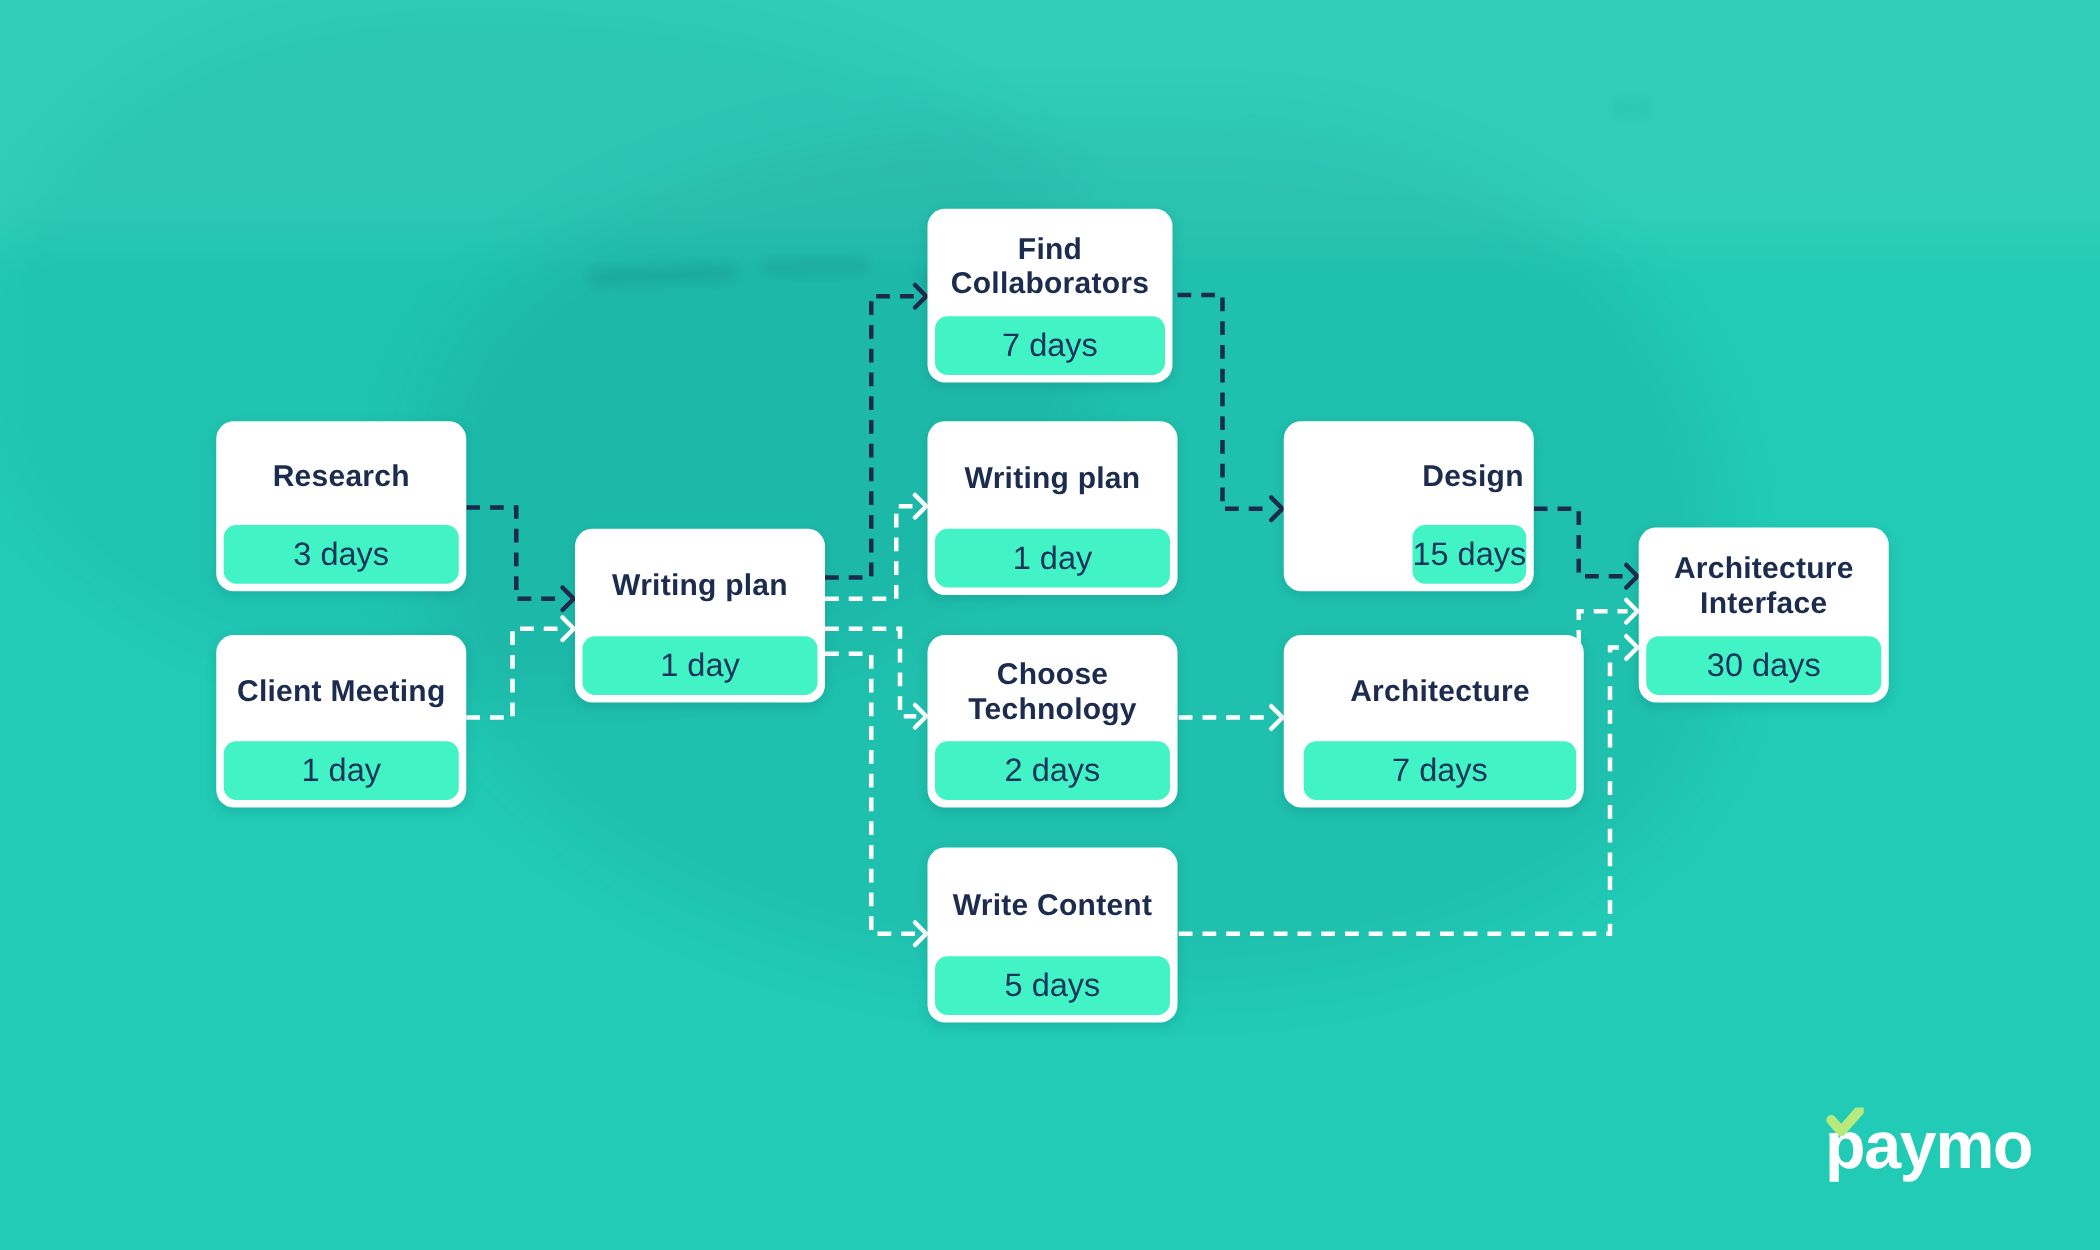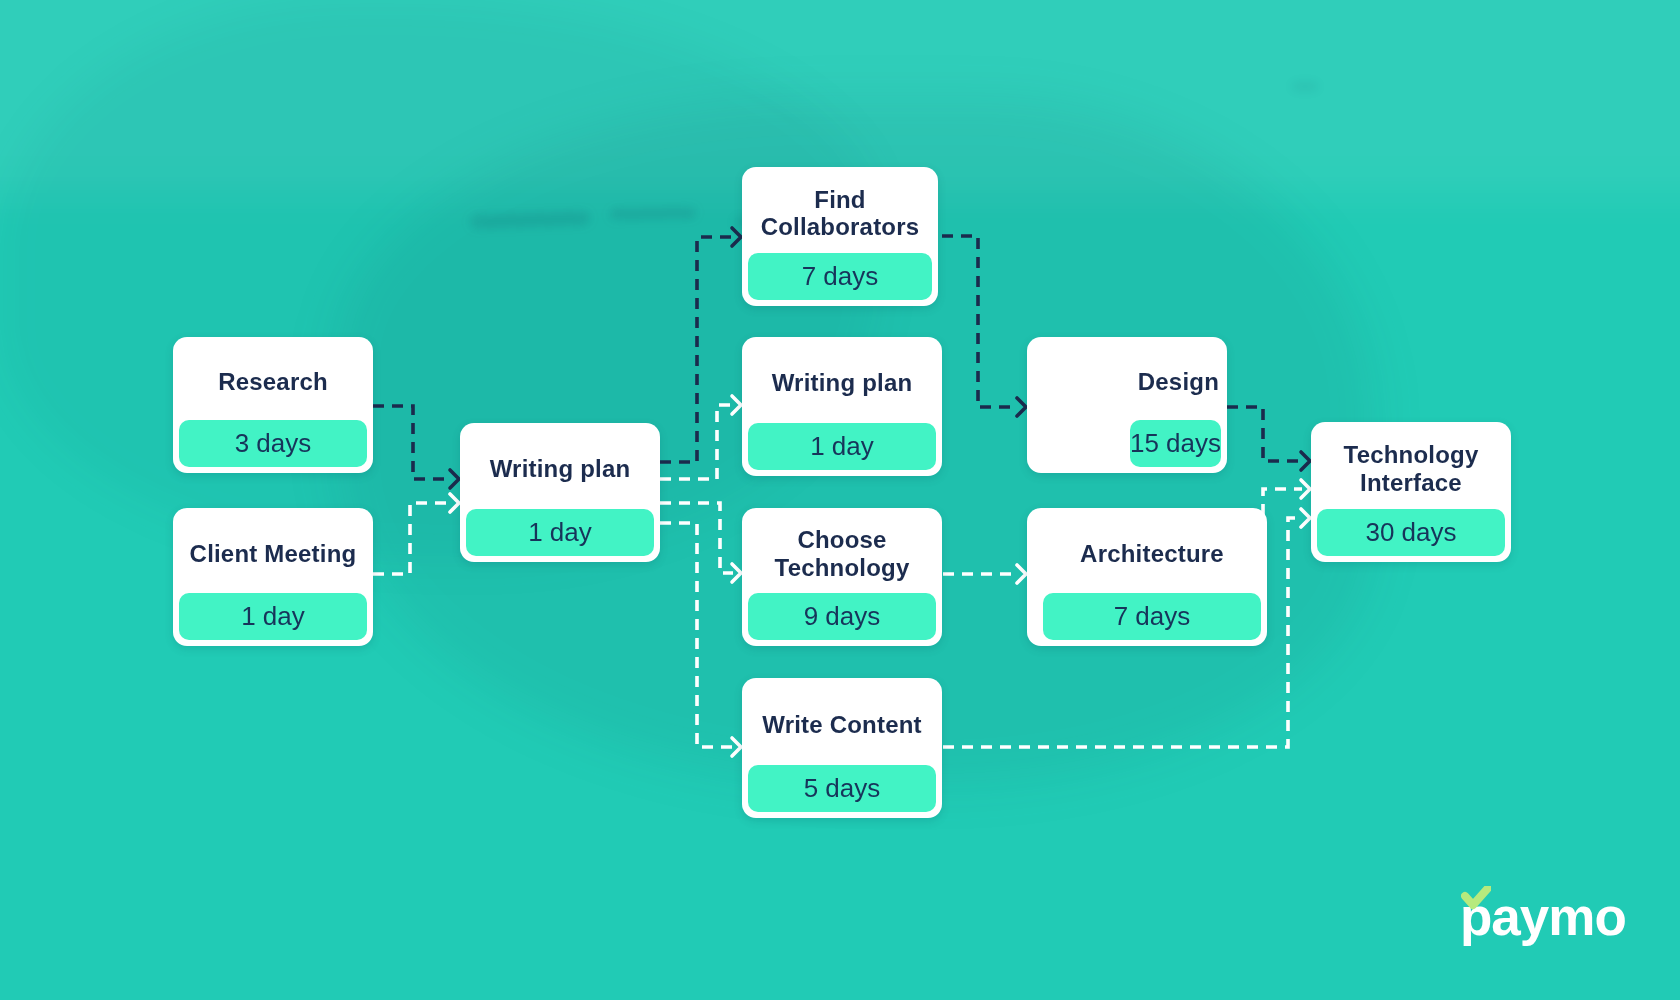--- a/index.html
+++ b/index.html
@@ -168,40 +168,40 @@
     <div class="badge">7 days</div>
   </div>
 
   <div class="card" id="card-writing-plan-2">
     <div class="title">Writing plan</div>
     <div class="badge">1 day</div>
   </div>
 
   <div class="card" id="card-choose-technology">
     <div class="title">Choose Technology</div>
-    <div class="badge">9 days</div>
+    <div class="badge">2 days</div>
   </div>
 
   <div class="card" id="card-write-content">
     <div class="title">Write Content</div>
     <div class="badge">5 days</div>
   </div>
 
   <div class="card" id="card-design">
     <div class="title">Design</div>
     <div class="badge">15 days</div>
   </div>
 
   <div class="card" id="card-architecture">
     <div class="title">Architecture</div>
     <div class="badge">7 days</div>
   </div>
 
   <div class="card" id="card-programming-interface">
-    <div class="title">Technology Interface</div>
+    <div class="title">Architecture Interface</div>
     <div class="badge">30 days</div>
   </div>
 
   <div class="logo">
     <svg class="logo-check" width="30" height="24" viewBox="0 0 30 24">
       <path d="M4 10 L12 19 L27 2" fill="none" stroke="var(--logo-check)" stroke-width="8" stroke-linecap="round" stroke-linejoin="round"></path>
     </svg>
     <span class="logo-text">paymo</span>
   </div>
 

